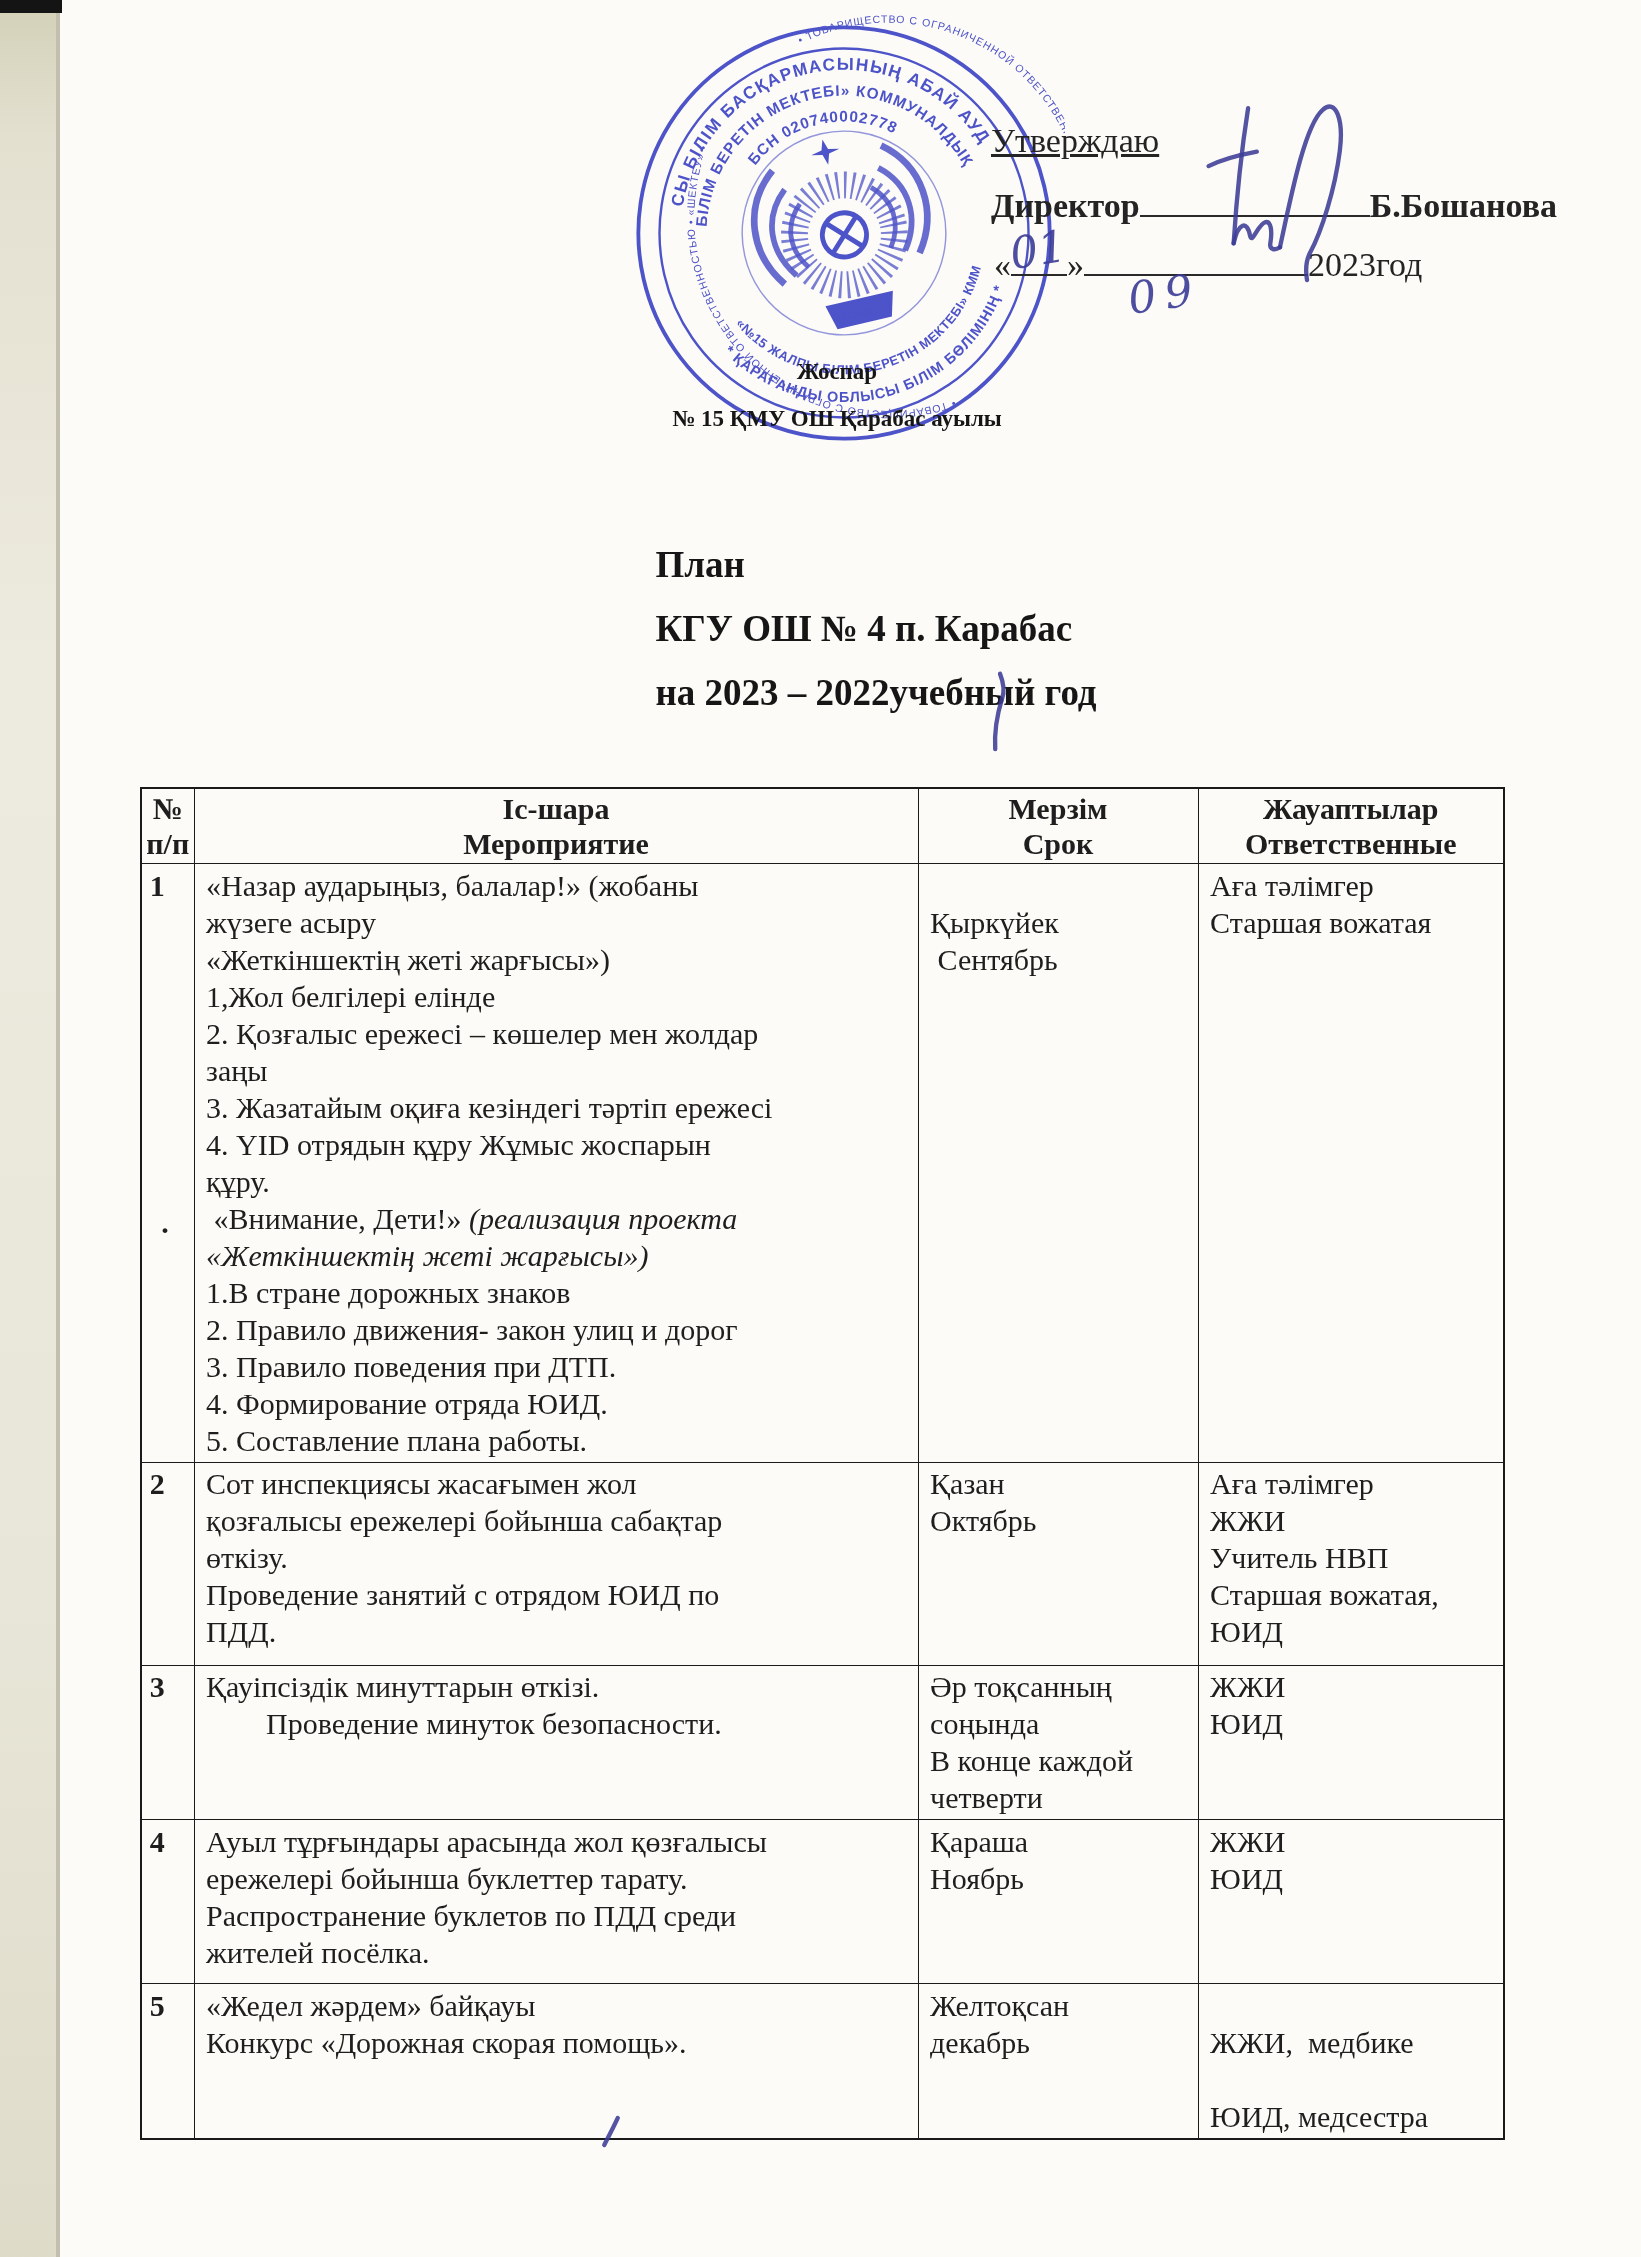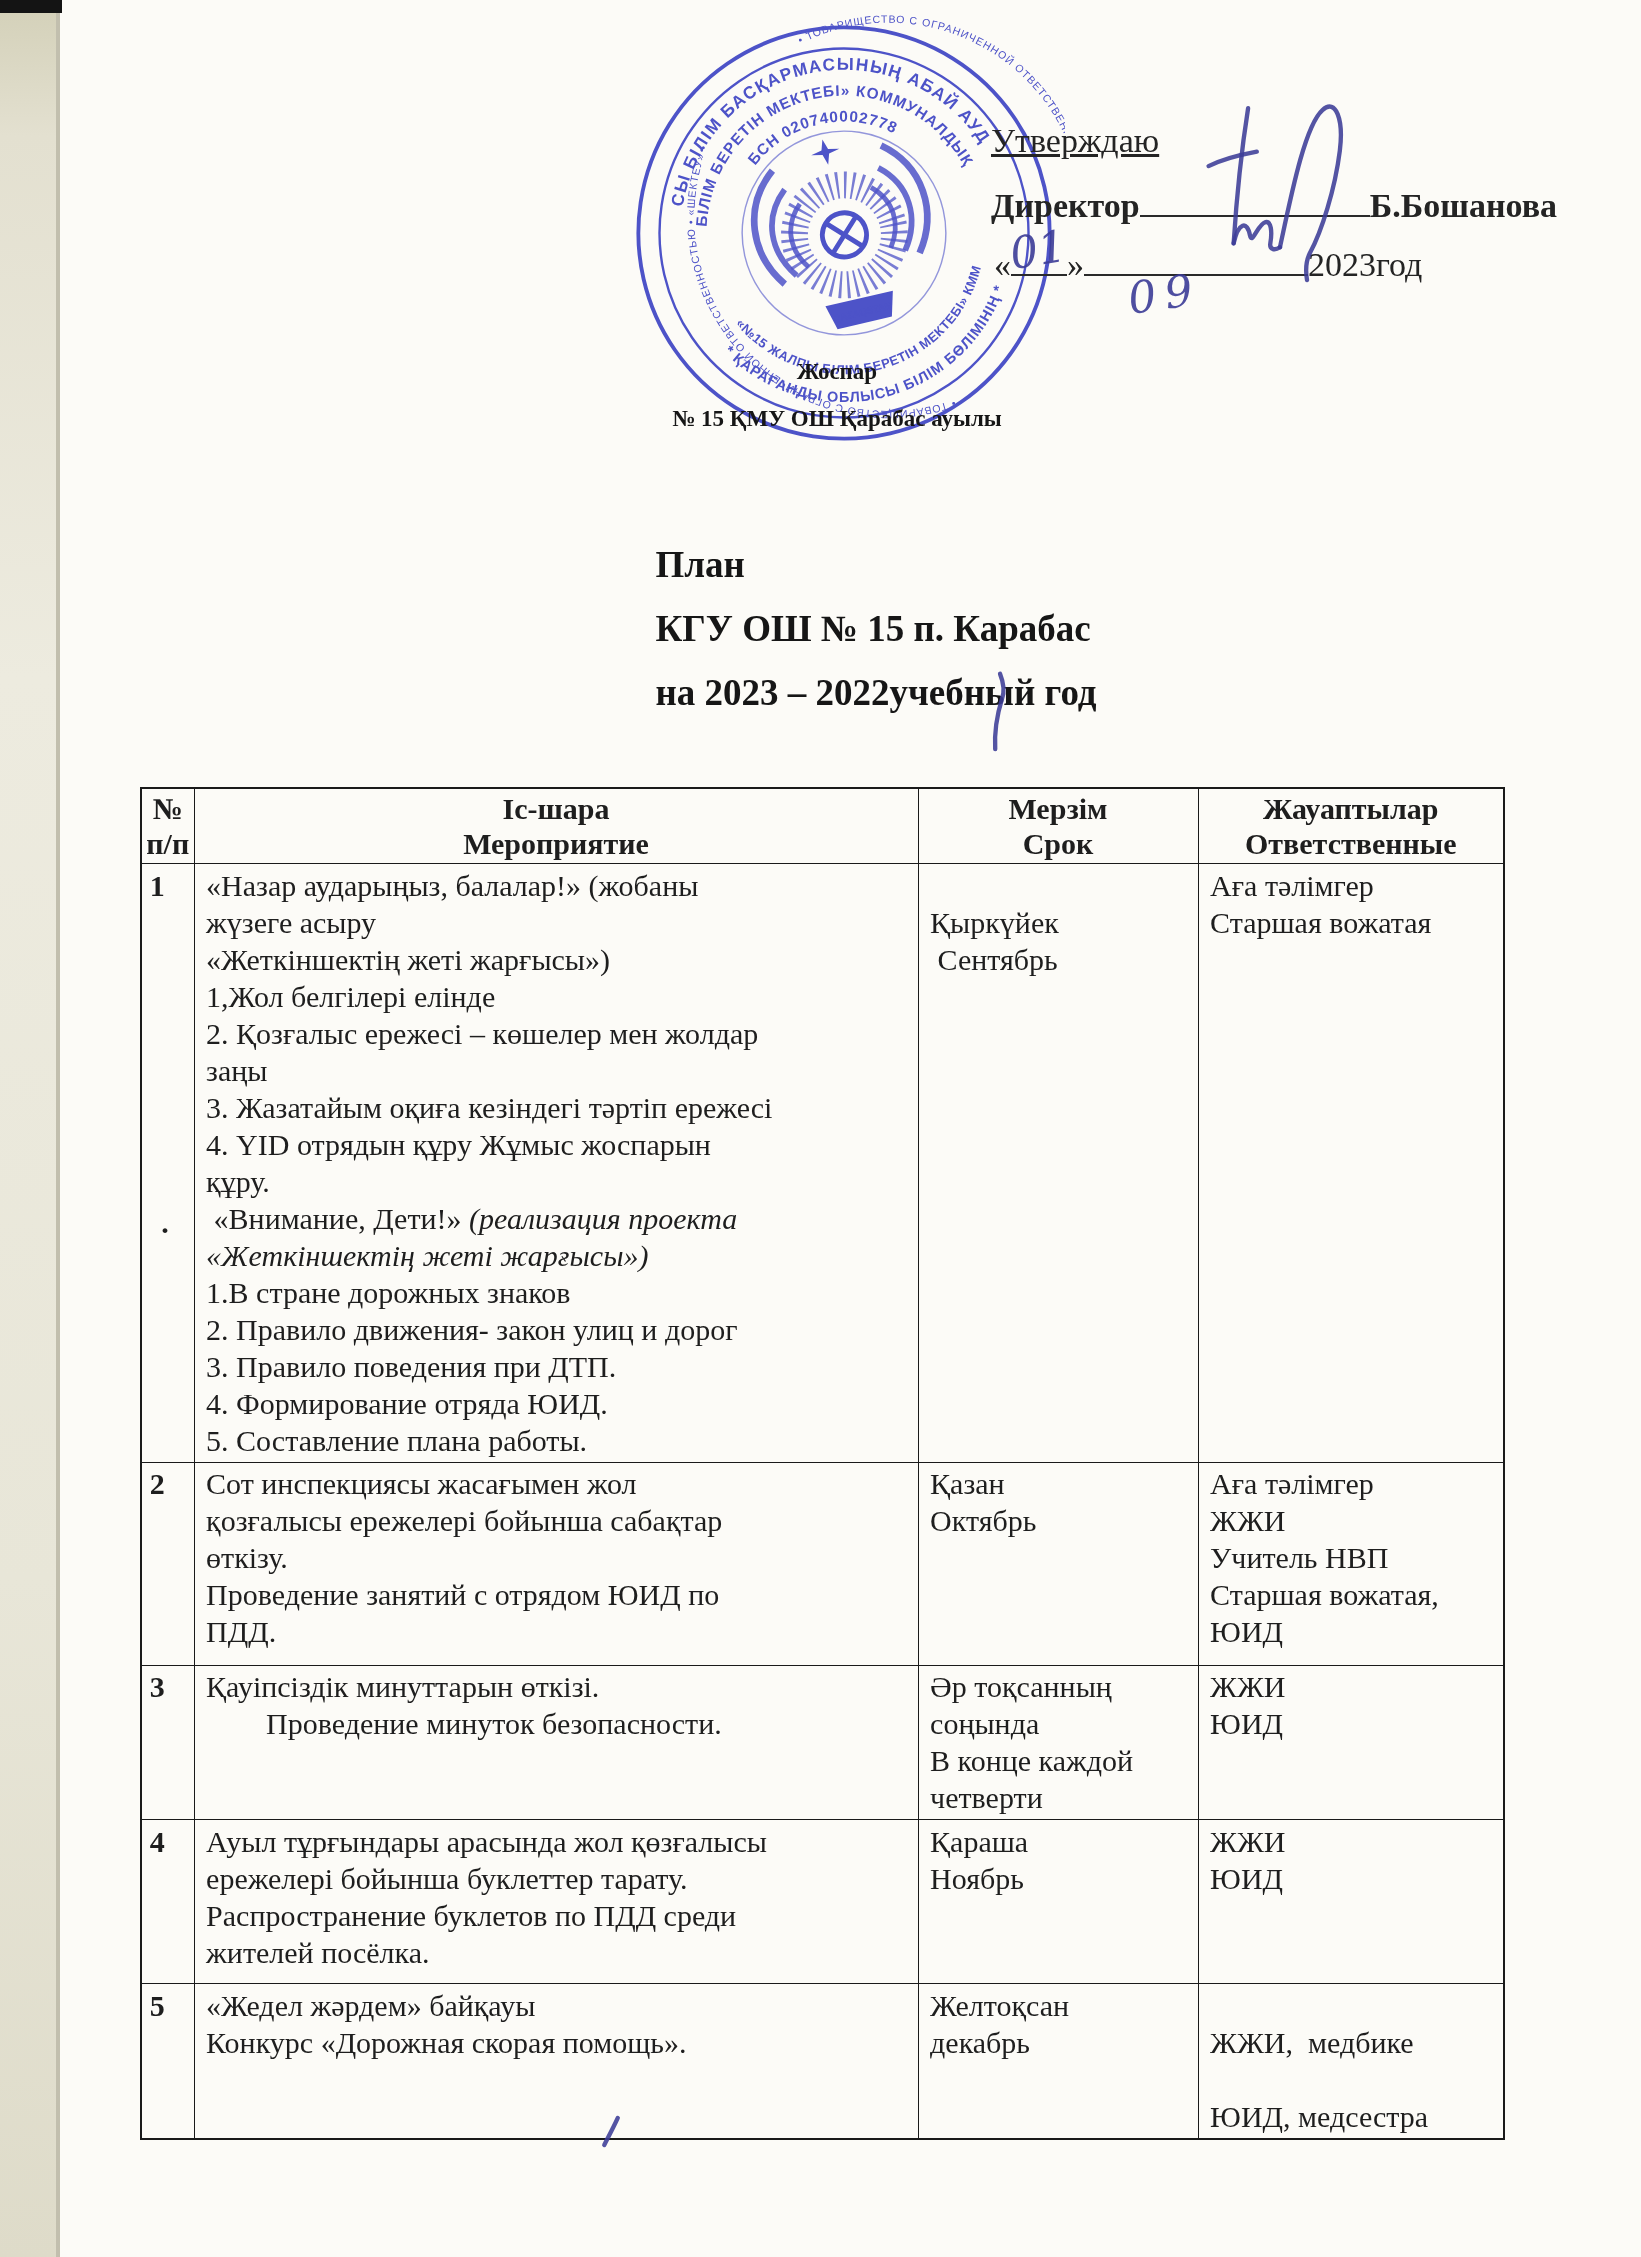--- a/index.html
+++ b/index.html
@@ -109,21 +109,21 @@
   <span class="hand" style="left:1010px;top:224px;font-size:44px;transform:rotate(-9deg);">01</span>
   <span class="hand" style="left:1128px;top:268px;font-size:44px;letter-spacing:8.7px;transform:rotate(-8deg);">09</span>
 
   <div class="title-kk">
     <div>Жоспар</div>
     <div>№ 15 ҚМУ ОШ Қарабас ауылы</div>
   </div>
 
   <div class="title-ru">
     <div>План</div>
-    <div>КГУ ОШ № 15 п. Карабас</div>
+    <div>КГУ ОШ № 4 п. Карабас</div>
     <div><span>на 2023 – 202</span><span>2</span><span>учебный год</span></div>
   </div>
 
   <table class="plan">
     <colgroup>
         <col style="width:53px">
         <col style="width:724px">
         <col style="width:280px">
         <col style="width:306px">
       </colgroup>

